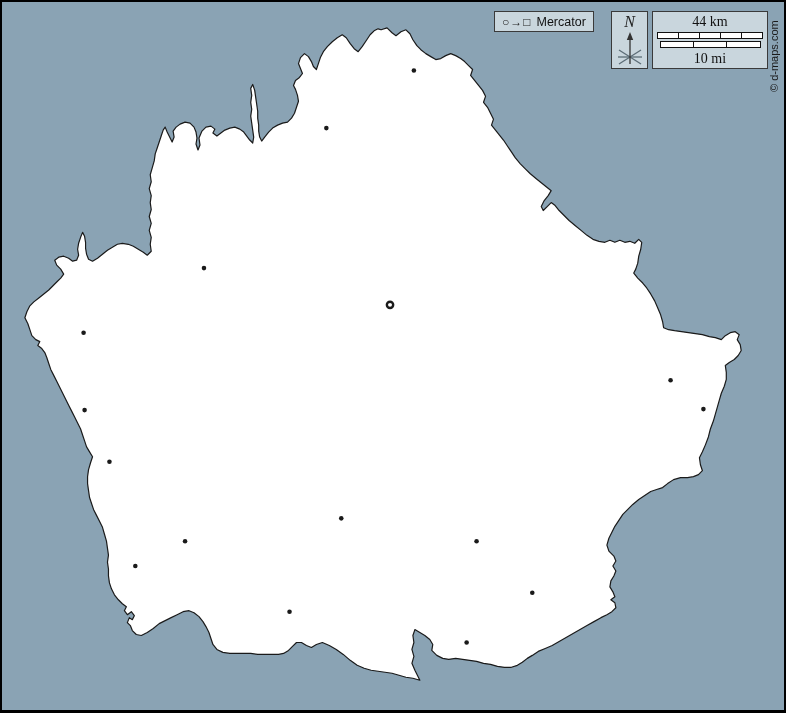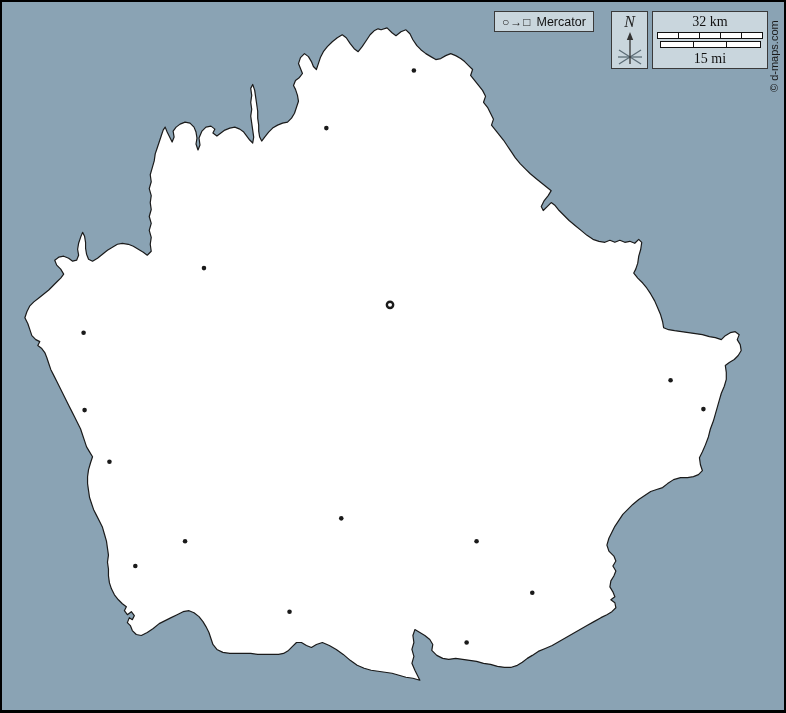--- a/index.html
+++ b/index.html
@@ -111,31 +111,31 @@
         <line x1="3" y1="20" x2="25" y2="34"></line>
         <line x1="3" y1="34" x2="25" y2="20"></line>
         <line x1="2" y1="27" x2="26" y2="27"></line>
       </g>
       <line x1="14" y1="34" x2="14" y2="8" stroke="#333" stroke-width="1.3"></line>
       <path d="M14,2 L10.8,10 L17.2,10 Z" fill="#333"></path>
     </svg>
   </div>
 
   <div class="panel scale-box">
-    <span class="scale-km-label">32 km</span>
+    <span class="scale-km-label">44 km</span>
     <div class="bar bar-km" id="bar-km">
         <div class="seg" style="width: 20%;"></div>
         <div class="seg" style="width: 20%;"></div>
         <div class="seg" style="width: 20%;"></div>
         <div class="seg" style="width: 20%;"></div>
         <div class="seg" style="width: 20%;"></div>
       </div>
     <div class="bar bar-mi" id="bar-mi">
         <div class="seg" style="width: 33.3333%;"></div>
         <div class="seg" style="width: 33.3333%;"></div>
         <div class="seg" style="width: 33.3333%;"></div>
       </div>
-    <span class="scale-mi-label">15 mi</span>
+    <span class="scale-mi-label">10 mi</span>
   </div>
 
   <div class="attribution">© d-maps.com</div>
 
 </div>
 
 </body></html>

